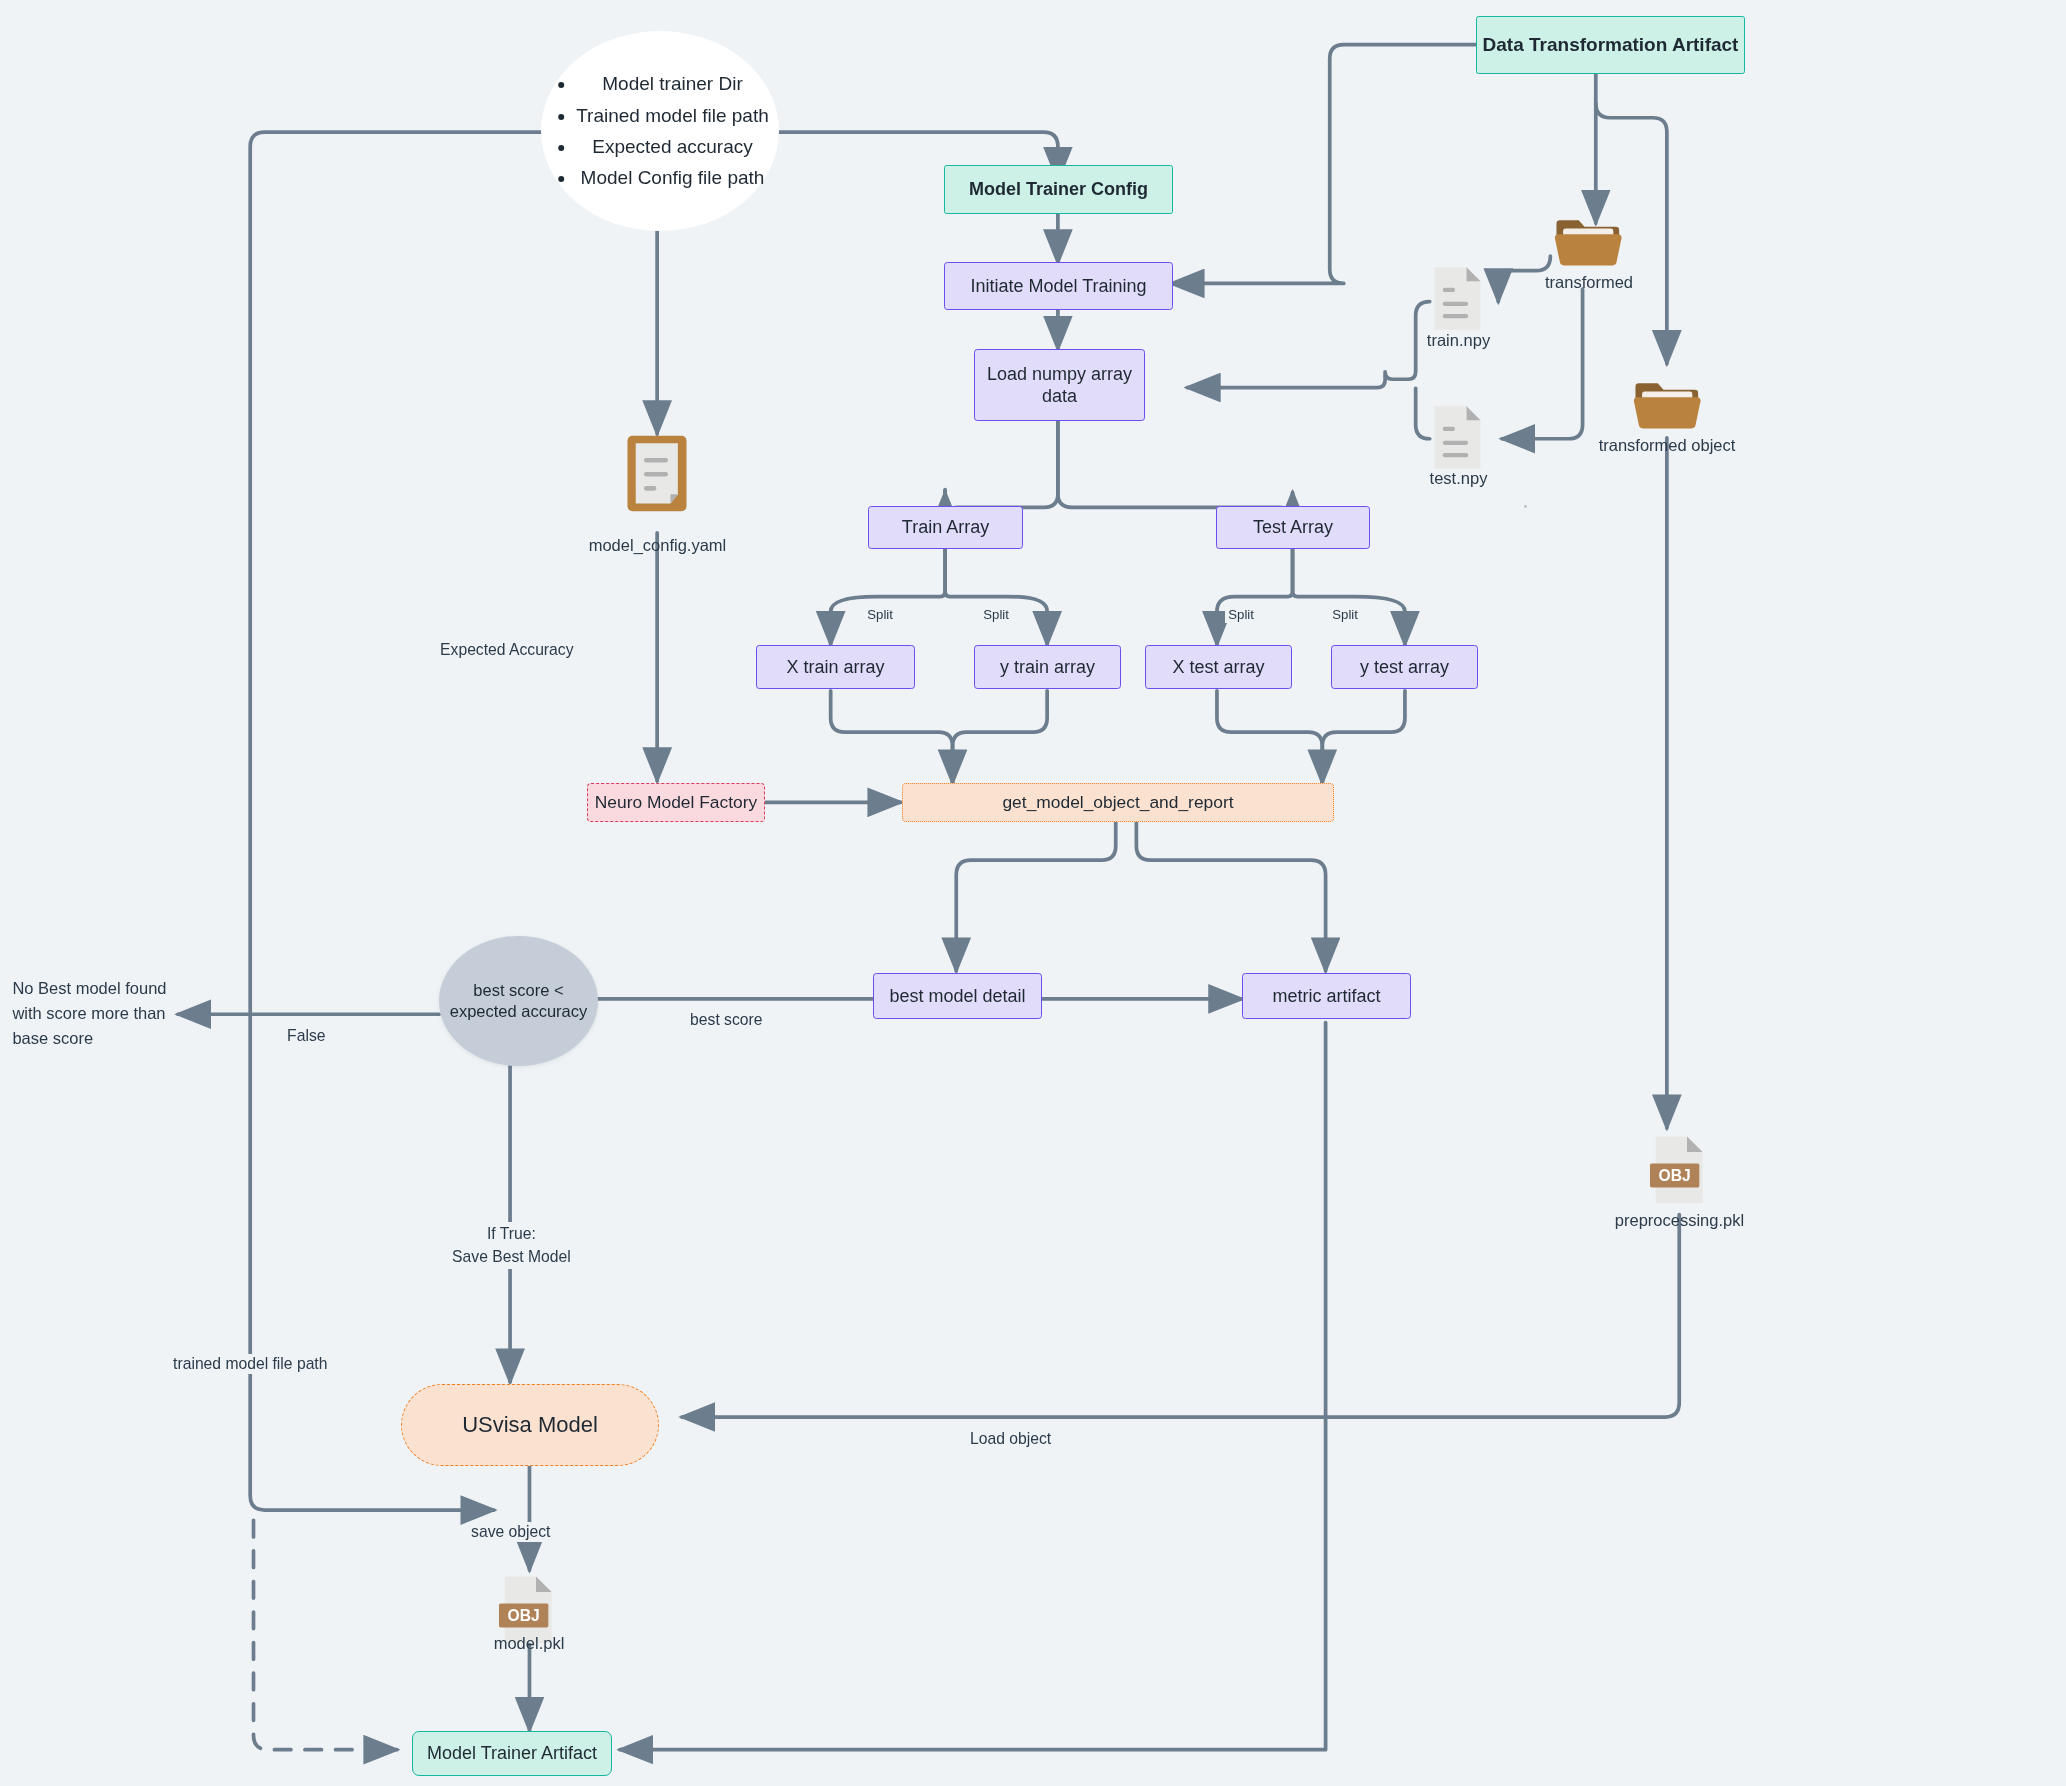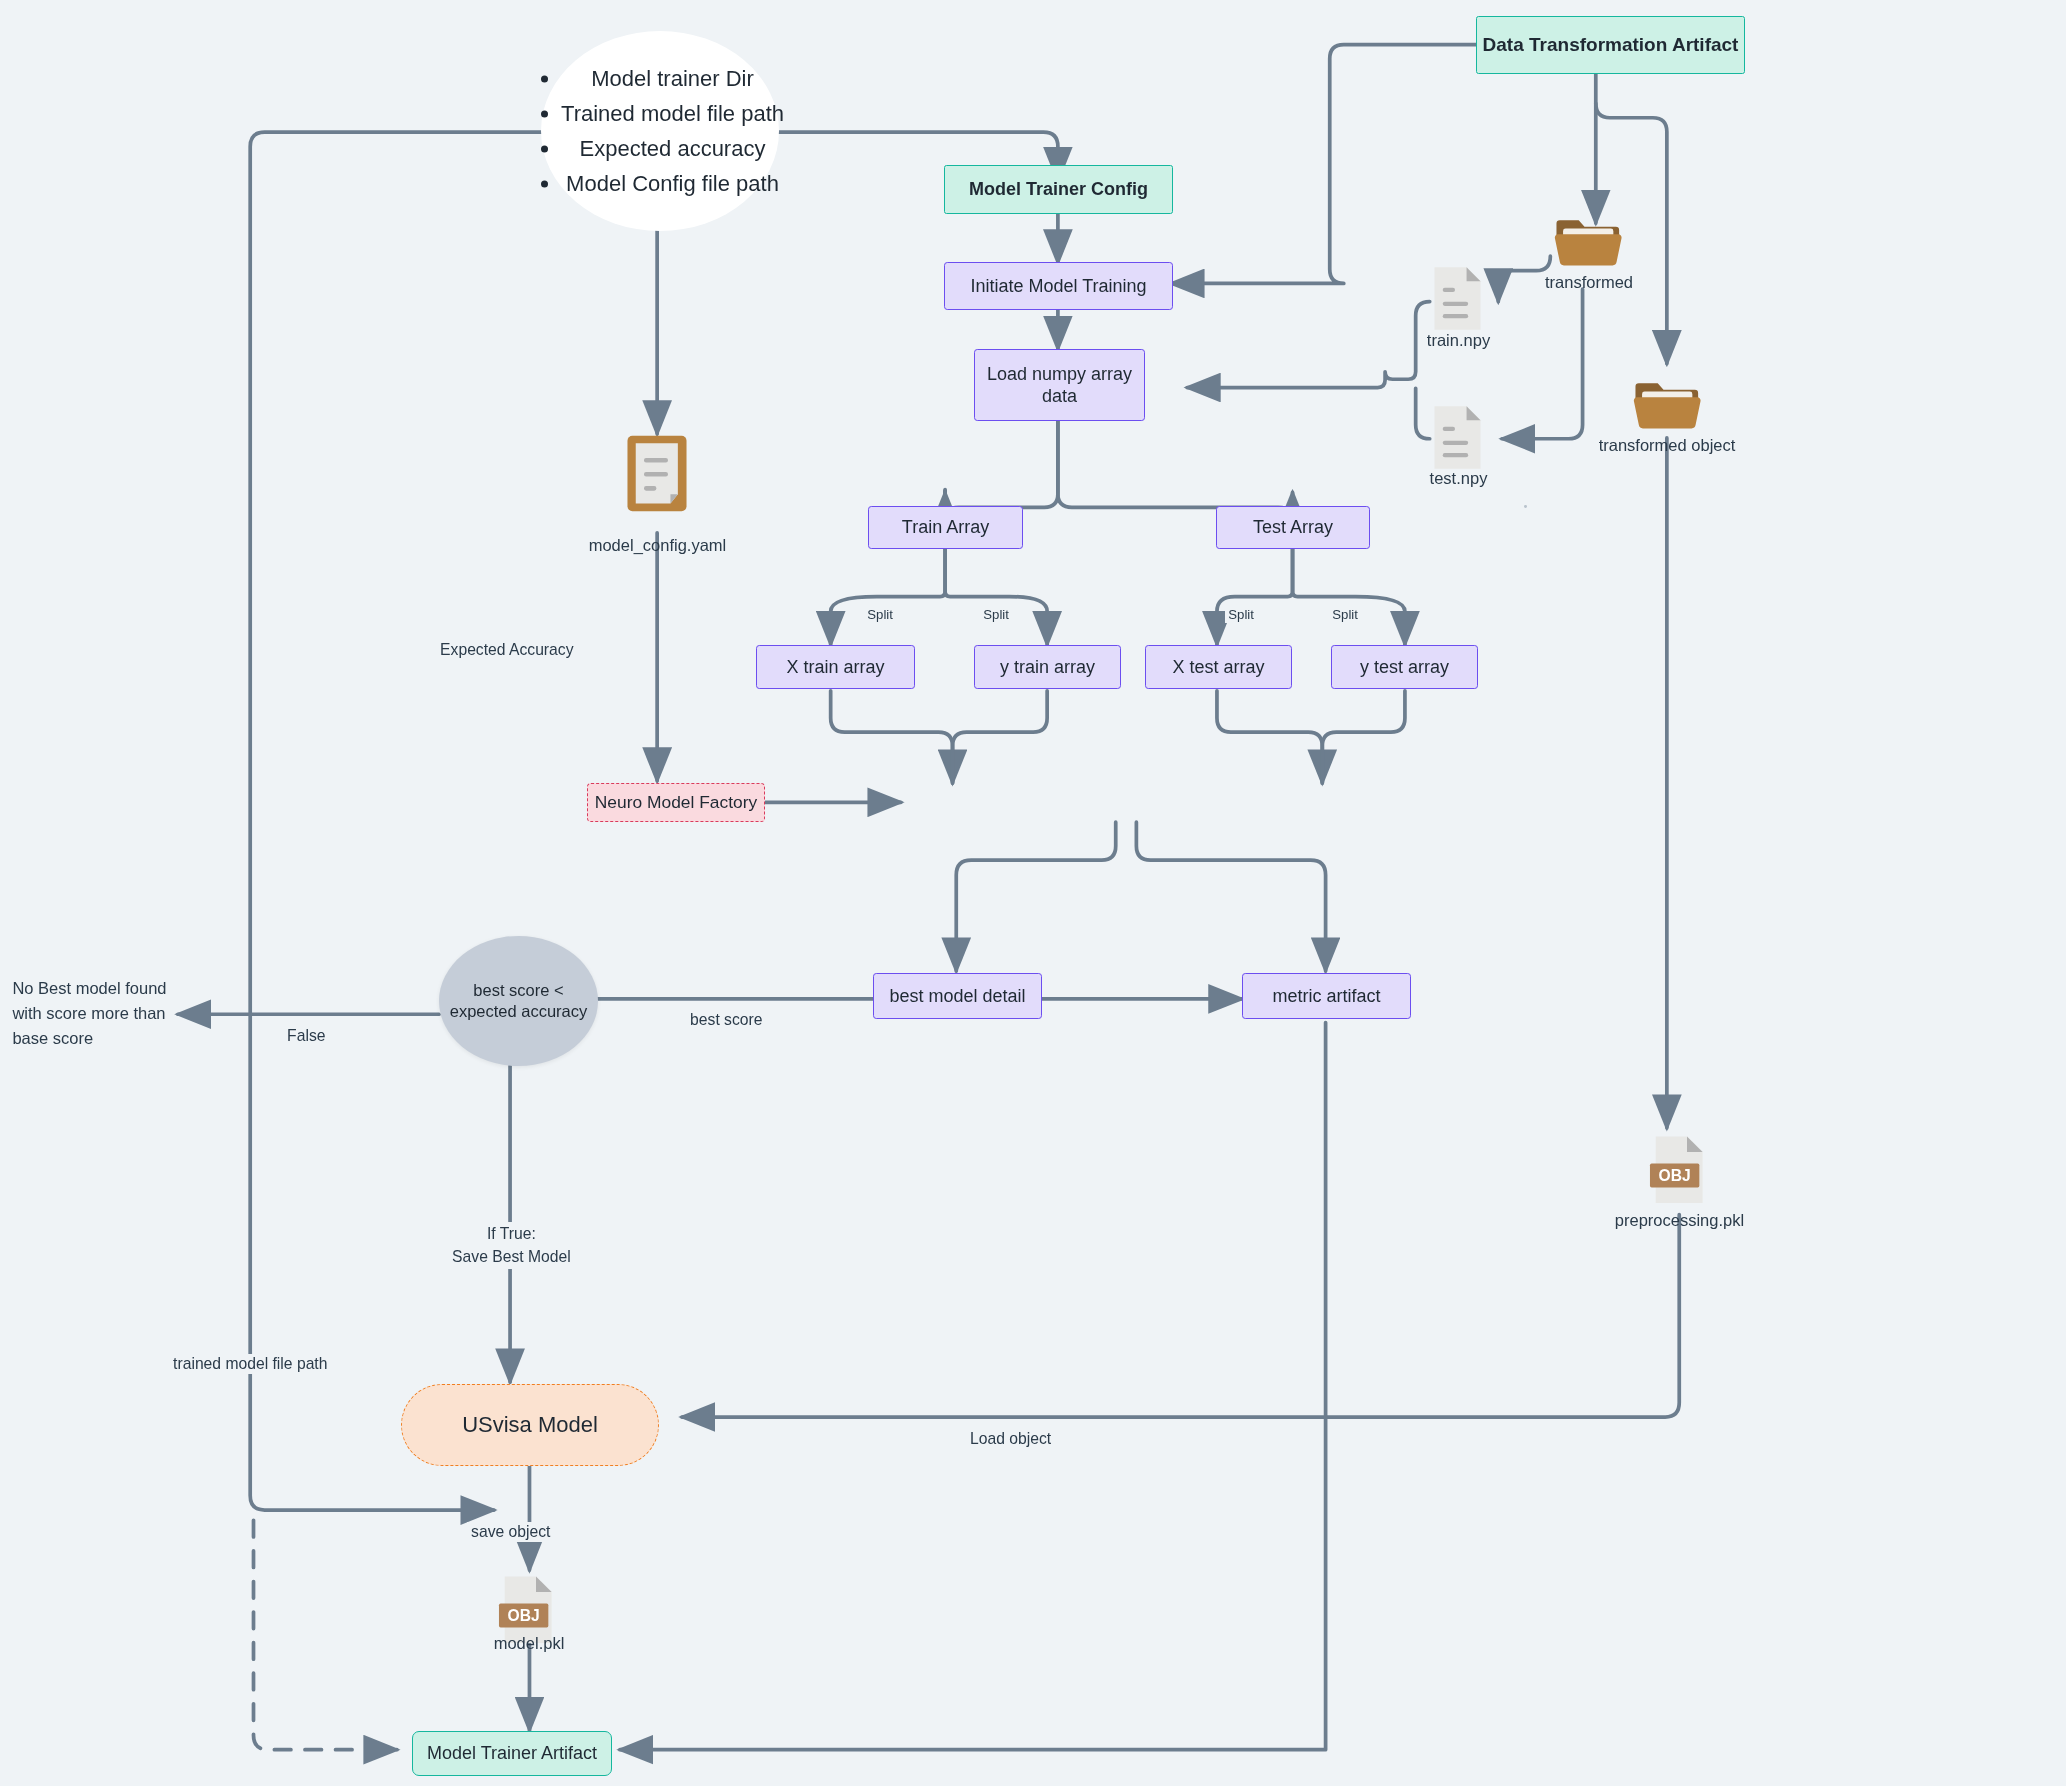--- a/index.html
+++ b/index.html
@@ -74,21 +74,21 @@
   .decision{
     background:#c5cdd8;
     border-radius:50%;
     font-size:16.5px;
     color:#1f2933;
     box-shadow:0 1.2px 4.1px rgba(0,0,0,.07);
   }
   .bubble{
     background:#ffffff;
     border-radius:50%;
-    font-size:22px;
+    font-size:19px;
     color:#1f2933;
     display:block;
     padding:0;
   }
   .bubble ul{
     list-style:disc;
     margin:0;
     padding:0 0 0 25px;
   }
   .bubble li{margin:7.4px 0;white-space:nowrap;}
@@ -249,20 +249,21 @@
   <div class="node proc" style="left:868px;top:506px;width:155px;height:43px;">Train Array</div>
   <div class="node proc" style="left:1216px;top:506px;width:154px;height:43px;">Test Array</div>
 
   <div class="node proc" style="left:756px;top:645px;width:159px;height:44px;">X train array</div>
   <div class="node proc" style="left:974px;top:645px;width:147px;height:44px;text-align:center;">y train array</div>
   <div class="node proc" style="left:1145px;top:645px;width:147px;height:44px;">X test array</div>
   <div class="node proc" style="left:1331px;top:645px;width:147px;height:44px;">y test array</div>
 
   <div class="node factory" style="left:587px;top:783px;width:178px;height:39px;">Neuro Model Factory</div>
 
+  <div class="node report" style="left:902px;top:783px;width:432px;height:39px;">get_model_object_and_report</div>
 
   <div class="node proc" style="left:873px;top:973px;width:169px;height:46px;">best model detail</div>
   <div class="node proc" style="left:1242px;top:973px;width:169px;height:46px;">metric artifact</div>
 
   <div class="node decision" style="left:439px;top:936px;width:159px;height:130px;">
     <span style="white-space:pre-line;">best score &lt;
 expected accuracy</span>
   </div>
 
   <div class="node model-shape" style="left:401px;top:1384px;width:258px;height:82px;">USvisa Model</div>

